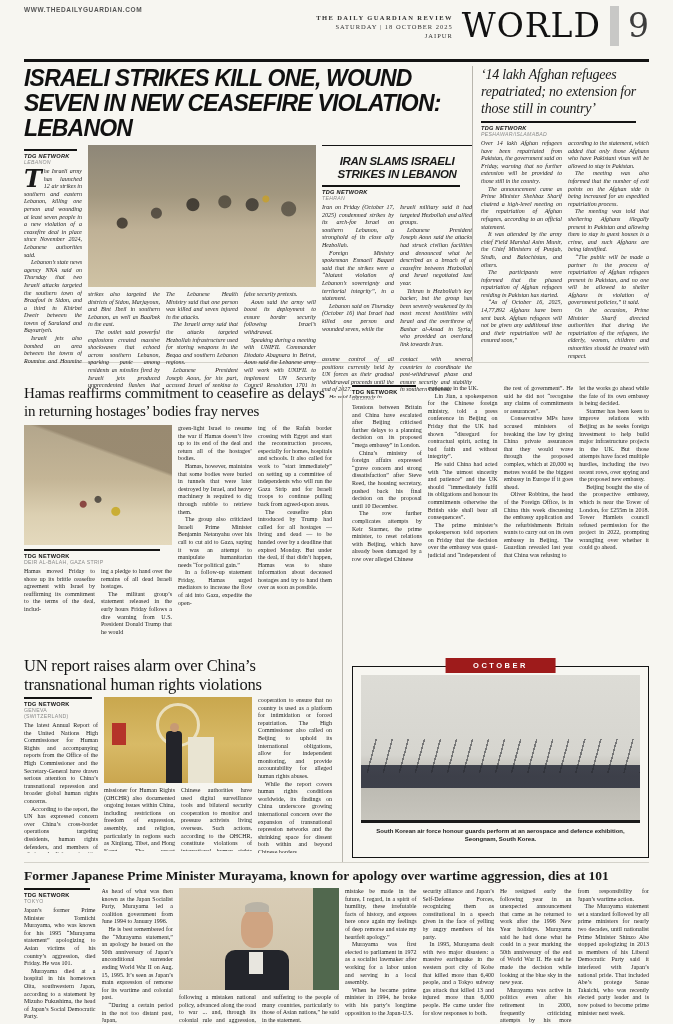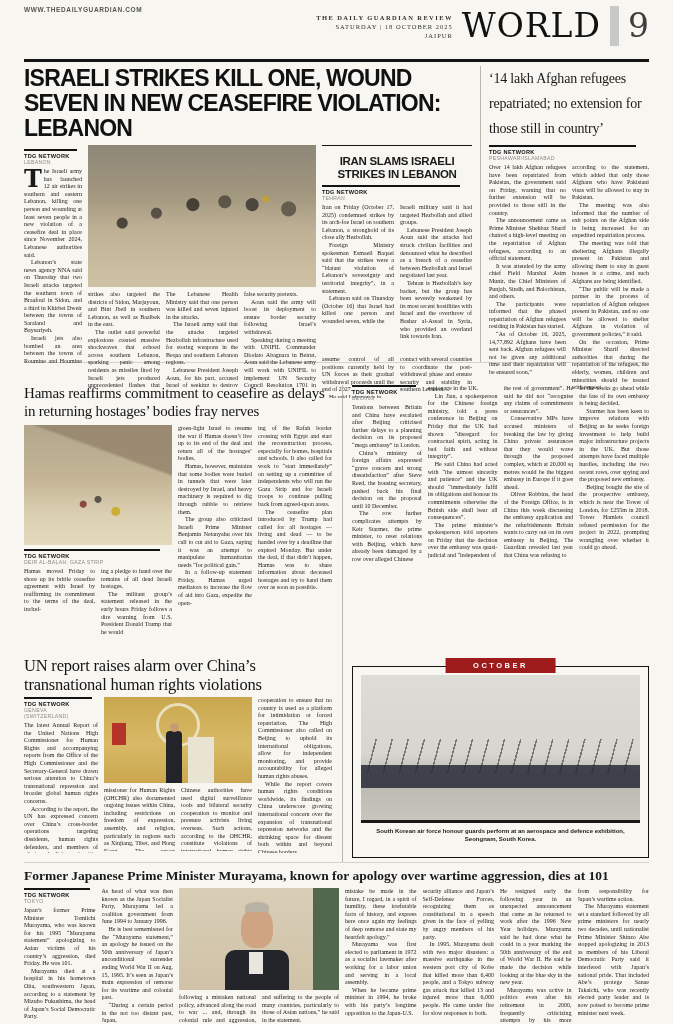--- a/index.html
+++ b/index.html
@@ -34,21 +34,21 @@
   .coltext p { text-indent: 7px; }
   .coltext p:first-child { text-indent: 0; }
   .ncol { overflow: hidden; }
 
   .dropcap { float: left; font-family: "DejaVu Serif", serif; font-weight: bold;
     font-size: 24px; line-height: 20px; padding: 1px 2px 0 0; }
 
   .photo { position: relative; overflow: hidden; }
 
   
-  .row1 { display: flex; gap: 8px; height: 300px; padding-top: 4px; }
+  .row1 { display: flex; gap: 0; height: 300px; padding-top: 4px; font-style: italic; }
   .lead { width: 448px; flex: 0 0 448px; }
   .lead h1 { font-family: "Liberation Sans", sans-serif; font-weight: bold; font-size: 23px;
     line-height: 25px; letter-spacing: -.8px; color: #111; text-transform: uppercase; margin-bottom: 4px; }
   .lead-body { display: flex; gap: 6px; height: 244px; }
   .lead-c1 { flex: 0 0 58px; }
   .lead-mid { flex: 0 0 228px; }
   .photo-lead { width: 228px; height: 142px;
     background:
       radial-gradient(circle at 78% 38%, rgba(200,160,40,.8) 0 3px, transparent 4px),
       radial-gradient(circle at 15% 55%, rgba(40,35,30,.75) 0 5px, transparent 6px),
@@ -63,21 +63,21 @@
   .lead-right { flex: 0 0 150px; }
   .iran-box { border-top: 1.5px solid #141414; padding-top: 7px; }
   .iran-box h3 { font-family: "Liberation Sans", sans-serif; font-weight: bold; font-size: 11.5px;
     line-height: 13px; text-align: center; letter-spacing: -.3px; margin: 2px 0 2px 0; }
   .twocol { display: flex; gap: 6px; }
   .twocol .ncol { flex: 1; }
   .iran-cols { height: 148px; }
   .lead-cont { margin-top: 4px; height: 42px; }
 
   .afghan { flex: 1; border-left: 1px solid #b9b6ae; padding-left: 8px; }
-  .afghan h2 { font-size: 14px; line-height: 25px; font-weight: normal; letter-spacing: -.2px; margin-bottom: 3px; }
+  .afghan h2 { font-size: 14px; line-height: 17px; font-weight: normal; letter-spacing: -.2px; margin-bottom: 3px; }
   .afghan-cols { height: 228px; }
 
   
   .row2 { display: flex; gap: 10px; height: 294px; border-top: 1px solid #d4d2ca; padding-top: 22px; }
   .story h2 { font-family: "Liberation Serif", serif; font-weight: normal; letter-spacing: -.2px; color: #151515; }
   .hamas { flex: 0 0 308px; }
   .hamas h2, .china h2 { font-size: 15px; line-height: 17.5px; margin-bottom: 5px; }
   .hamas-body { display: flex; gap: 6px; height: 238px; }
   .hamas-left { flex: 0 0 148px; }
   .photo-hamas { width: 148px; height: 120px;

